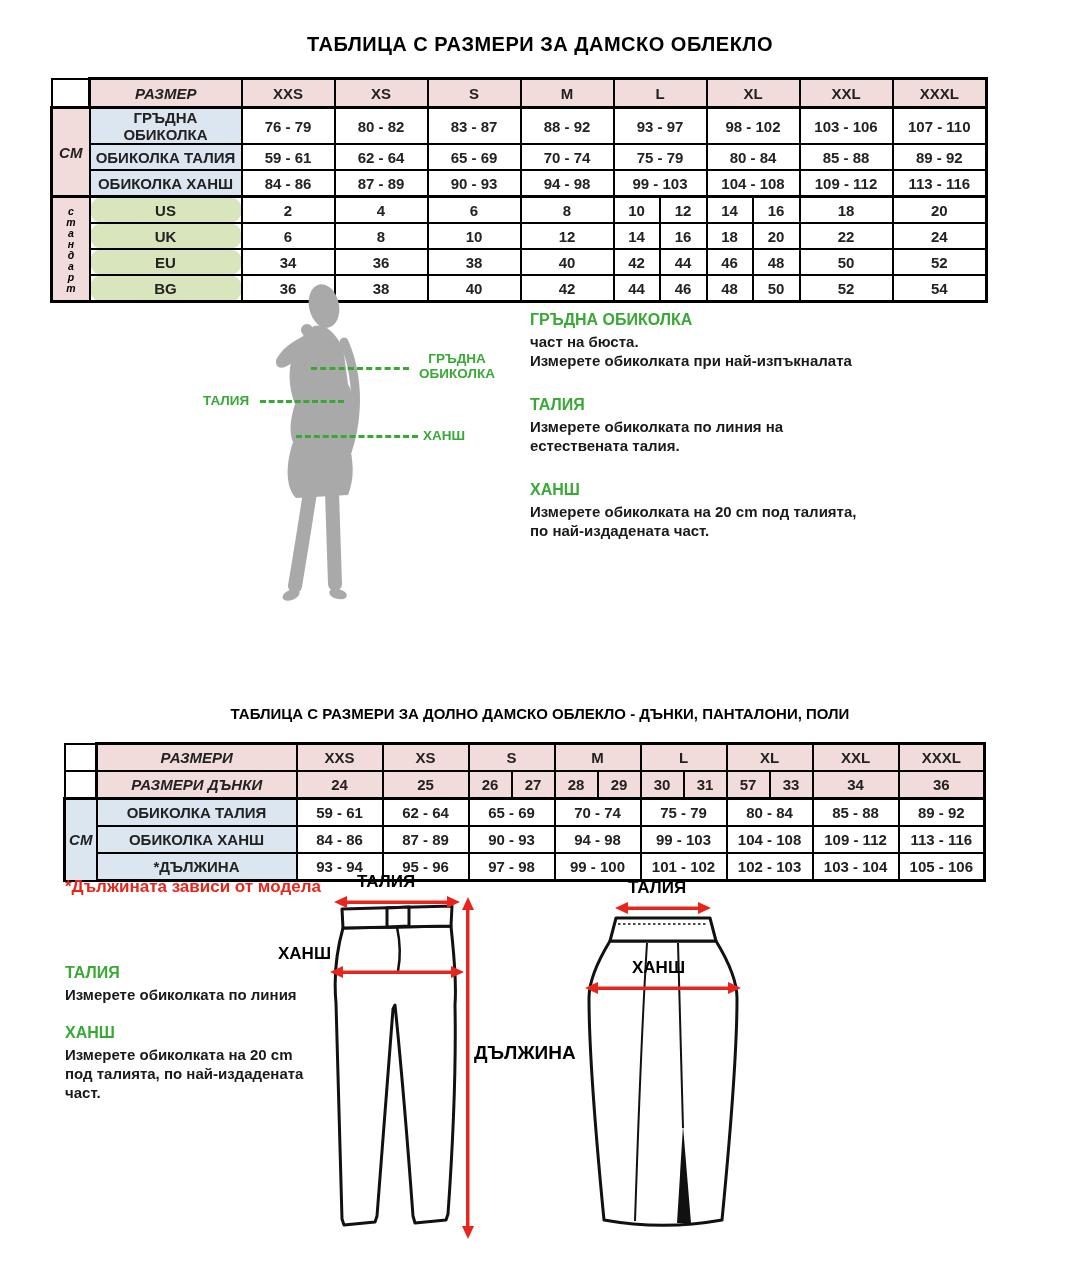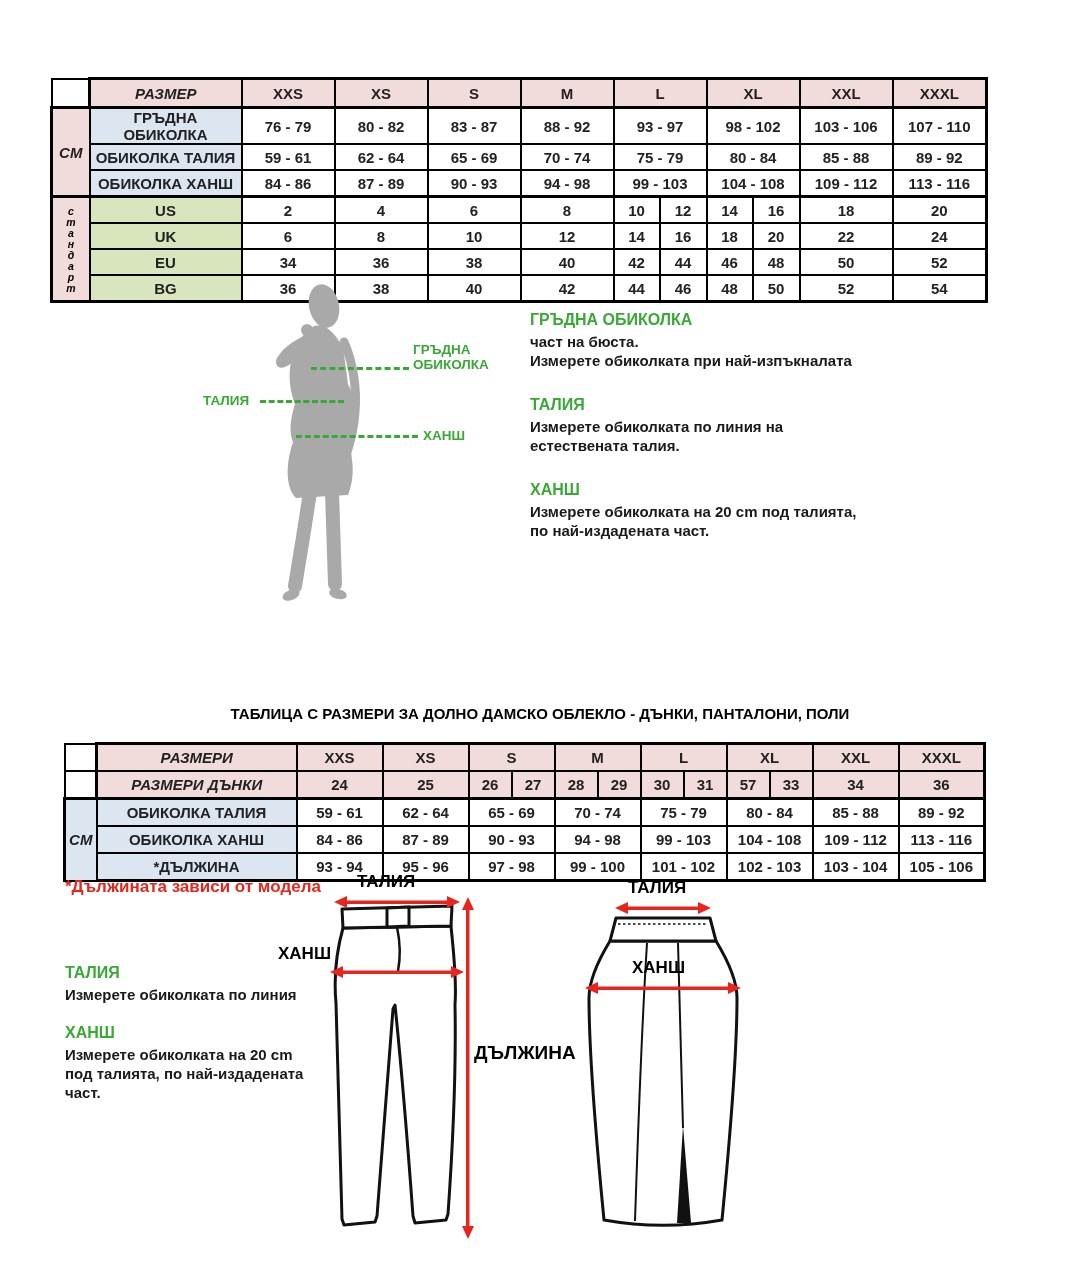--- a/index.html
+++ b/index.html
@@ -14,21 +14,21 @@
   table.tbl td{border:2px solid #000;text-align:center;vertical-align:middle;
                font-weight:bold;padding:0;font-size:15px;color:#222;overflow:hidden;}
   #t1 td{height:24px;}
   #t1 tr.hrow td{height:26px;}
   #t2 td{height:25px;}
   td.lblc{font-size:12.5px;color:#000;}
   td.hlbl{font-size:14px;color:#000;}
   td.phantom{border:0;background:#fff;}
   .pink{background:#f2dcdb;}
   .blue{background:#dce6f1;}
-  .greenc{background:#d9e5bd;}
+  .greenc{background:#d9e5bd;border-radius:13px;}
   .bt3{border-top-width:3px !important;}
   .bl3{border-left-width:3px !important;font-style:italic;}
   .br3{border-right-width:3px !important;}
   .bb3{border-bottom-width:3px !important;}
   .vtext{writing-mode:vertical-rl;text-orientation:upright;font-size:10.5px;font-weight:bold;
          line-height:1;margin:0 auto;color:#000;letter-spacing:-1px;}
   .gut{font-size:12px;}
   .ghead{color:#39a935;font-size:16px;font-weight:bold;margin:0 0 3px 0;}
   .gline{font-size:15px;font-weight:bold;color:#1a1a1a;line-height:19px;}
   .gsec{margin-bottom:26px;}
@@ -37,20 +37,21 @@
   .figlbl{position:absolute;color:#39a935;font-weight:bold;font-size:13.5px;white-space:nowrap;}
   .diaglbl{position:absolute;color:#000;font-weight:bold;font-size:17px;white-space:nowrap;}
   .biglbl{font-size:19px;}
   .rednote{position:absolute;color:#e8251d;font-weight:bold;font-size:17px;white-space:nowrap;}
 </style>
 </head>
 <body>
 
 <div class="canvas">
 
+  <div class="title t1title">ТАБЛИЦА С РАЗМЕРИ ЗА ДАМСКО ОБЛЕКЛО</div>
 
   <table class="tbl" id="t1" style="left:50px;top:77px;width:935px">
     <colgroup>
       <col style="width:38px">
         <col style="width:152px">
       <col style="width:93px">
         <col style="width:93px">
         <col style="width:93px">
         <col style="width:93px">
       <col style="width:46px">
@@ -179,21 +180,21 @@
       <path d="M 74 212 C 75 246 76 276 77 304" fill="none" stroke="#a9a9a9" stroke-width="14" stroke-linecap="round"></path>
       <ellipse cx="33" cy="315" rx="9" ry="5" transform="rotate(-22 33 315)"></ellipse>
       <ellipse cx="80" cy="314" rx="9" ry="5" transform="rotate(14 80 314)"></ellipse>
     </g>
   </svg>
 
   <div class="dash" style="left:311px;top:367px;width:98px"></div>
   <div class="dash" style="left:260px;top:400px;width:84px"></div>
   <div class="dash" style="left:296px;top:435px;width:122px"></div>
 
-  <div class="figlbl" style="left:413px;top:342px;width:88px;">
+  <div class="figlbl" style="left:413px;top:351px;width:88px;text-align:center">
     <div>ГРЪДНА</div>
     <div>ОБИКОЛКА</div>
   </div>
   <div class="figlbl" style="left:203px;top:393px">ТАЛИЯ</div>
   <div class="figlbl" style="left:423px;top:428px">ХАНШ</div>
 
   <div class="abs" style="left:530px;top:311px;width:400px">
     <div class="gsec">
       <div class="ghead">ГРЪДНА ОБИКОЛКА</div>
       <div class="gline">част на бюста.</div>

